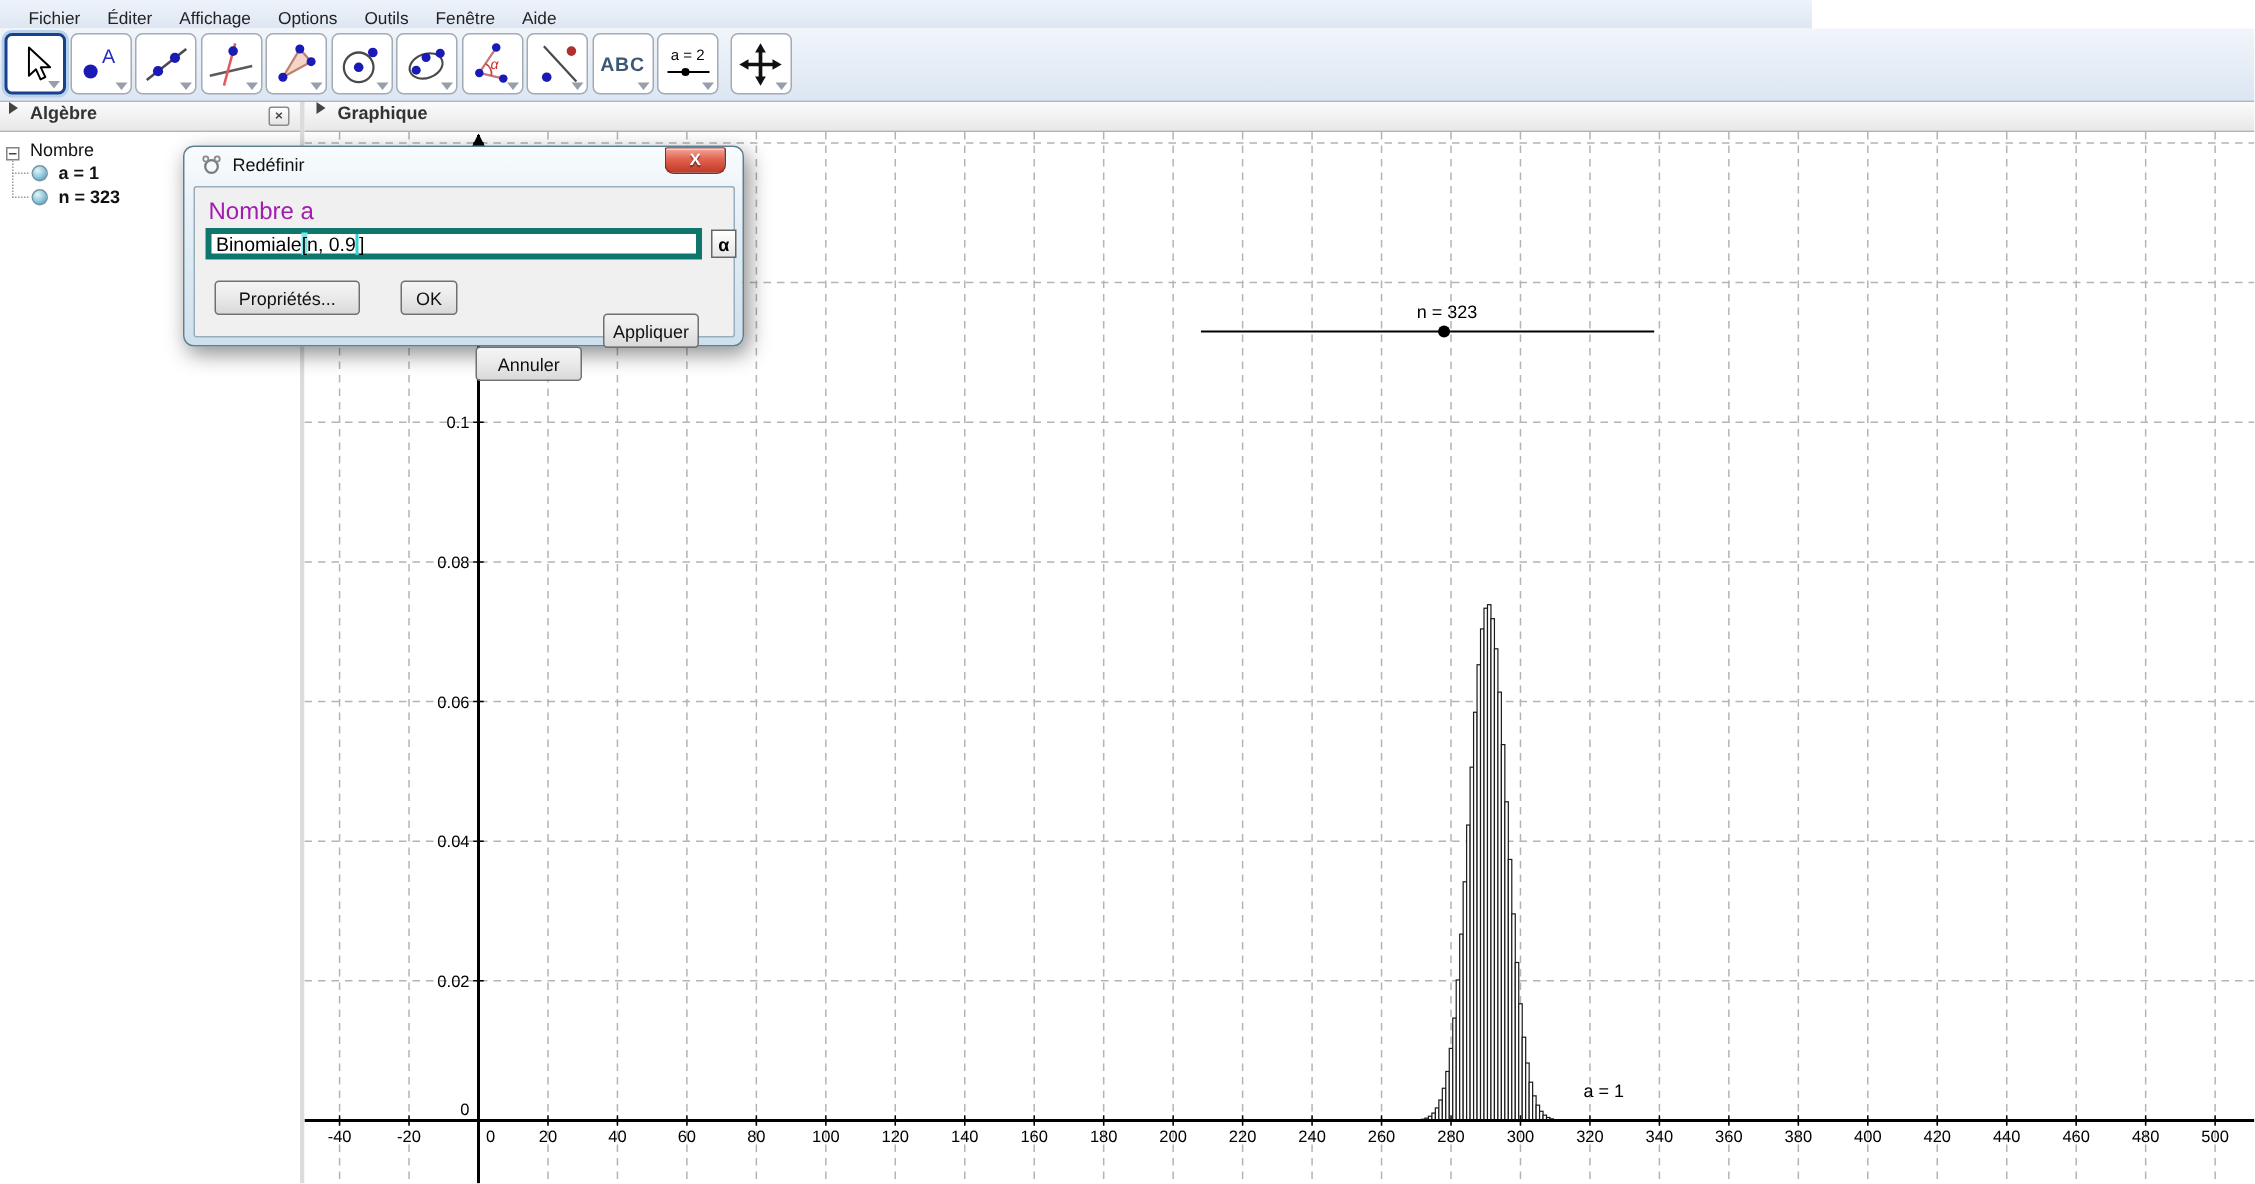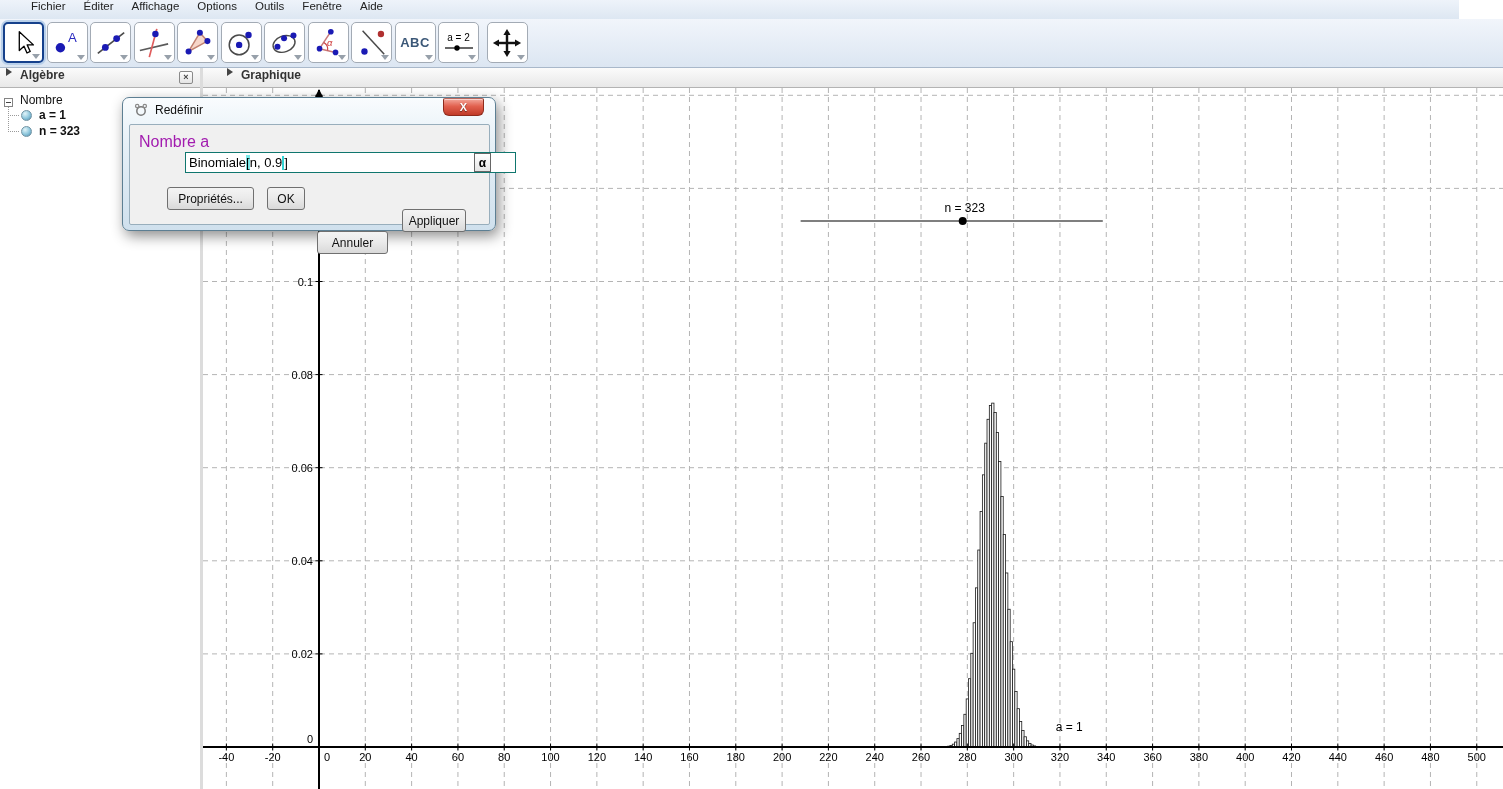--- a/index.html
+++ b/index.html
@@ -1,23 +1,23 @@
 <!DOCTYPE html>
 <html><head>
 <meta charset="utf-8">
 <style>
   * { margin:0; padding:0; box-sizing:border-box; }
   html,body { width:1503px; height:789px; overflow:hidden; background:#fff;
     font-family:"Liberation Sans", sans-serif; }
   #app { position:relative; width:1503px; height:789px; background:#fff; }
 
   
-  #menubar { position:absolute; left:0; top:0; width:1459px; height:19px;
+  #menubar { position:absolute; left:0; top:0; width:1208px; height:19px;
     background:linear-gradient(#eef3fa,#dde7f2); font-size:11.5px; color:#222;
-    display:flex; align-items:flex-start; padding-left:22px; }
+    display:flex; align-items:flex-end; padding-left:10px; }
   .menu-item { padding:0 9px; cursor:default; }
 
   
   #toolbar { position:absolute; left:0; top:19px; width:1503px; height:49px;
     background:linear-gradient(#f1f5fb,#dce6f2); border-bottom:1px solid #a9b8ca;
     display:flex; align-items:flex-start; padding:3px 0 0 3px; }
   .tool { position:relative; width:41px; height:41px; margin-right:2.5px;
     background:#fff; border:1px solid #a3abb5; border-radius:5px;
     display:flex; align-items:center; justify-content:center; }
   .tool.selected { border:2px solid #16418c; box-shadow:0 0 0 2px #b9d0ea; }
@@ -28,21 +28,21 @@
   .tool-icon.slider-ic .sl-lbl { font-size:10px; color:#000; line-height:11px; }
   .caret { position:absolute; right:2px; bottom:2px; width:0; height:0;
     border-left:4px solid transparent; border-right:4px solid transparent;
     border-top:5px solid #97a0aa; }
 
   
   .panel-header { position:absolute; height:20px; background:linear-gradient(#fbfbfb,#e8e8e8);
     border-bottom:1px solid #b3b3b3; display:flex; 
     font-size:12px; font-weight:700; color:#333; }
   #algebra-header { left:0; top:68px; width:200px; padding-left:6px; }
-  #graphics-header { left:203px; top:68px; width:1300px; padding-left:24px; }
+  #graphics-header { left:203px; top:68px; width:1300px; padding-left:8px; }
   .disclosure { width:0; height:0; border-top:4px solid transparent; border-bottom:4px solid transparent;
     border-left:6px solid #444; margin-right:8px; }
   .panel-close { position:absolute; right:7px; top:3px; width:14px; height:13px;
     border:1px solid #8a8a8a; border-radius:2px; background:linear-gradient(#fff,#e4e4e4);
     font-size:9px; line-height:11px; text-align:center; color:#444; }
 
   
   #divider { position:absolute; left:200px; top:68px; width:3px; height:721px; background:#dcdcdc; }
 
   
@@ -73,22 +73,22 @@
     font-size:12px; color:#111; }
   .dlg-close { position:absolute; right:11px; top:0px; width:41px; height:18px;
     border:1px solid #8e2a1c; border-top:1px solid #b8675c; border-radius:2px 2px 6px 6px;
     background:linear-gradient(#f3a79b,#e2614f 45%,#c03a28);
     color:#fff; font-weight:700; font-size:11px; display:flex; align-items:center; justify-content:center;
     text-shadow:0 1px 1px rgba(0,0,0,.5); box-shadow:inset 0 1px 0 rgba(255,255,255,.5); }
   .dlg-body { position:absolute; left:6px; top:26px; width:361px; height:101px;
     background:#f0f0f0; border:1px solid #98aebc; border-radius:2px; }
   .dlg-label { position:absolute; left:9px; top:8px; font-size:16px; color:#a21caf; }
   .dlg-input { position:absolute; left:7px; top:27px; width:331px; height:21px; background:#fff;
-    border:1px solid #0f766e; font-size:13px; color:#000; display:flex; align-items:center;
-    padding:0 3px; white-space:pre;margin-left:48px; }
+    border:4px solid #0f766e; font-size:13px; color:#000; display:flex; align-items:center;
+    padding:0 3px; white-space:pre; }
   .hl { background:#7ce8e8; }
   .txt-caret { display:inline-block; width:2px; height:14px; background:#35d4d4; }
   .alpha-btn { position:absolute; left:344px; top:28px; width:17px; height:19px;
     border:1px solid #666; background:linear-gradient(#fff,#e6e6e6); font-size:12px; font-weight:700;
     display:flex; align-items:center; justify-content:center; }
   .dlg-btn { position:absolute; top:62px; height:23px; font-size:12px; color:#111;
     background:linear-gradient(#f4f4f4,#ebebeb 45%,#d9d9d9); border:1px solid #707070;
     border-radius:3px; display:flex; align-items:center; justify-content:center; }
 </style>
 </head>
@@ -442,21 +442,21 @@
       <span>Redéfinir</span>
     </div>
     <div class="dlg-close">
       <span>X</span>
     </div>
     <div class="dlg-body">
       <div class="dlg-label">Nombre a</div>
       <div class="dlg-input"><span>Binomiale</span><span class="hl">[</span><span>n, 0.9</span><span class="txt-caret"></span><span>]</span></div>
       <div class="alpha-btn">α</div>
       <div id="dlg-buttons">
-          <div class="dlg-btn" style="left: 13px; width: 87px; margin-left: 24px;">Propriétés...</div>
+          <div class="dlg-btn" style="left: 13px; width: 97px;">Propriétés...</div>
           <div class="dlg-btn" style="left: 137px; width: 38px;">OK</div>
           <div class="dlg-btn" style="left: 187px; width: 71px; margin-top: 44px;">Annuler</div>
           <div class="dlg-btn" style="left: 272px; width: 64px; margin-top: 22px;">Appliquer</div>
         </div>
     </div>
   </div>
 
 </div>
 
 </body></html>

